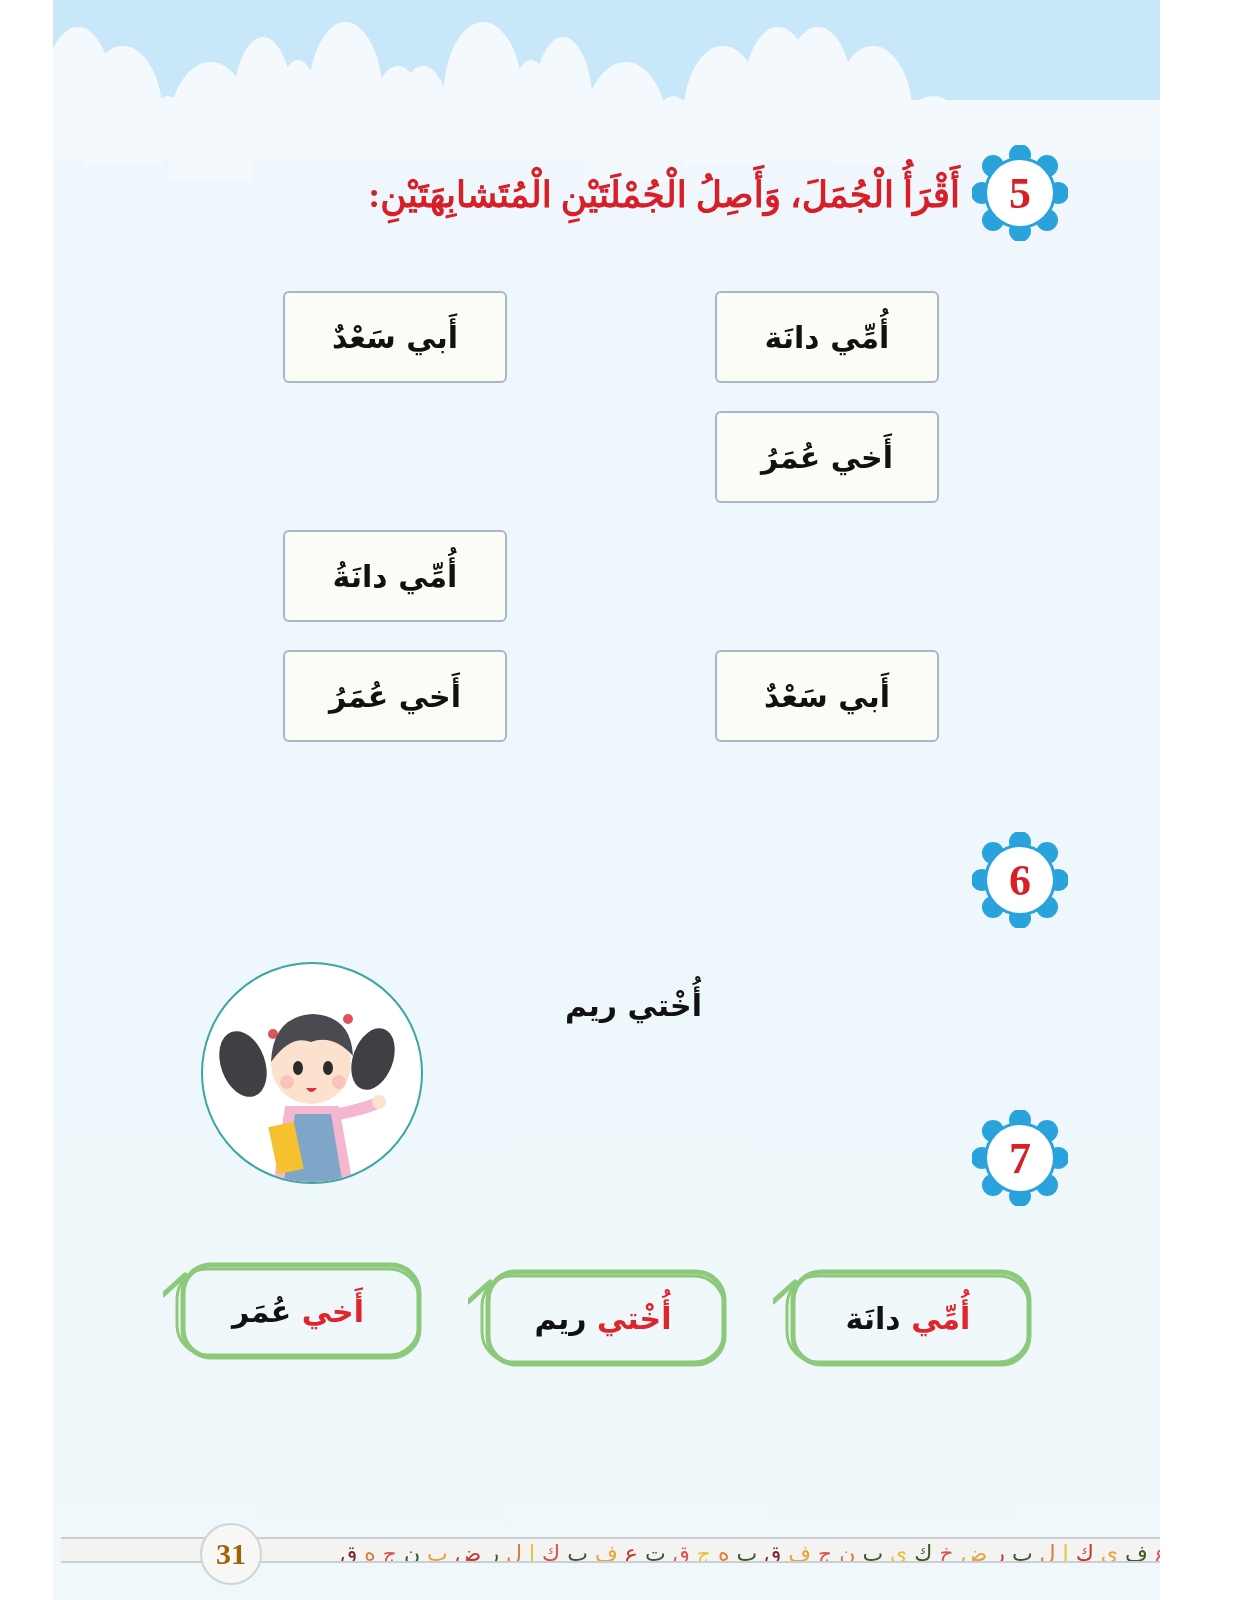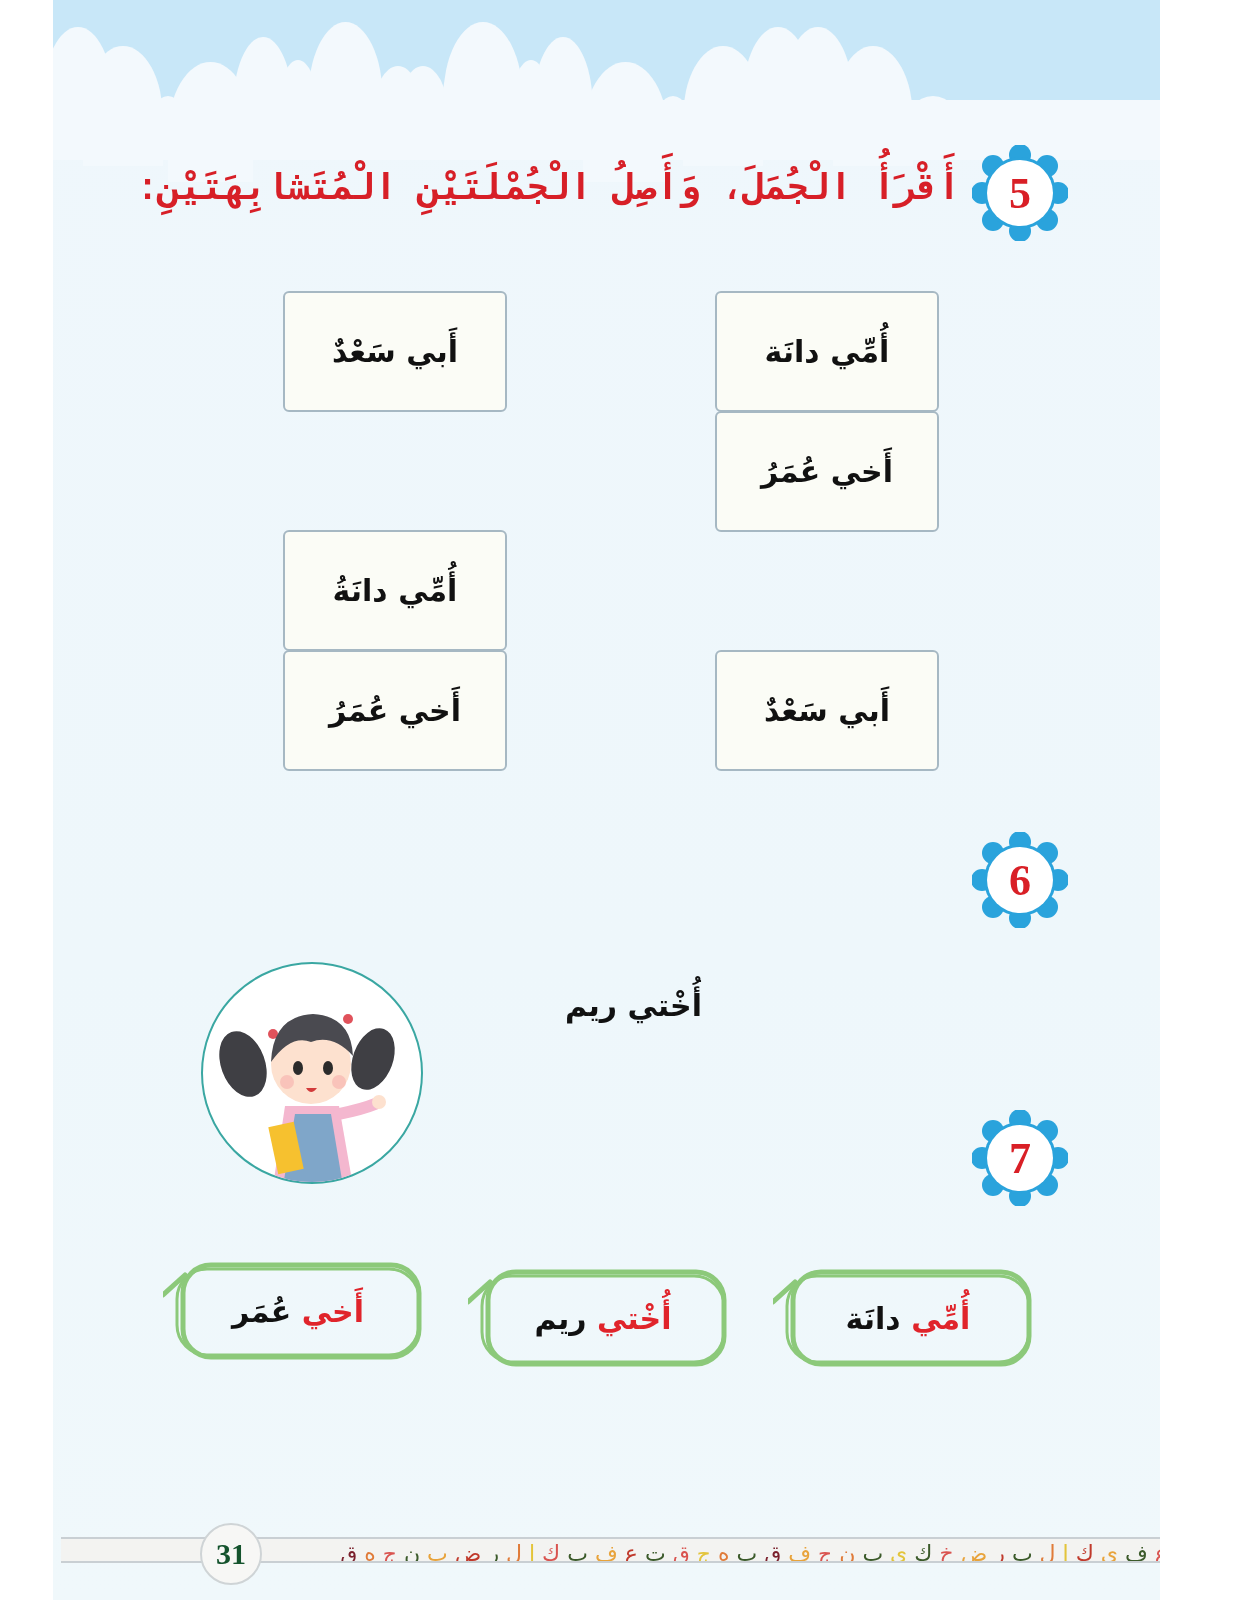--- a/index.html
+++ b/index.html
@@ -10,47 +10,47 @@
   .sky { position: absolute; left: 0; top: 0; width: 100%; height: 140px; background: #c8e7f8; }
   .clouds { position: absolute; left: 0; top: 0; width: 100%; height: 140px; }
   .cloud { position: absolute; background: #f3f9fd; border-radius: 50% 50% 0 0 / 60% 60% 0 0; }
   .cloud-base { position: absolute; left: 0; top: 100px; width: 100%; height: 60px; background: #f3f9fd; }
 
   .badge { position: absolute; width: 96px; height: 96px; }
   .badge svg { position: absolute; left: 0; top: 0; }
   .badge-num { position: absolute; left: 0; top: 0; width: 96px; height: 96px; display: flex; align-items: center;
                justify-content: center; color: #d91f26; font-family: "Liberation Serif", serif; font-size: 44px; font-weight: bold; }
 
-  .instr { position: absolute; direction: rtl; text-align: right; color: #d71f27; font-family: Liberation Mono, monospace;
-           font-weight: bold; font-size: 36px; white-space: nowrap; }
+  .instr { position: absolute; direction: rtl; text-align: right; color: #d71f27; font-family: Liberation Serif, serif;
+           font-weight: bold; font-size: 36px; white-space: nowrap; margin-top: 8px; }
   .instr .ring { display: inline-block; width: 34px; height: 34px; border: 2px solid #b23a5a; border-radius: 50%;
                  vertical-align: middle; margin: 0 12px; }
 
-  .card { position: absolute; width: 224px; height: 121px; background: #fbfcf6; border: 2px solid #a6b8c3;
+  .card { position: absolute; width: 224px; height: 92px; background: #fbfcf6; border: 2px solid #a6b8c3;
           border-radius: 6px; box-sizing: border-box; display: flex; align-items: center; justify-content: center; }
   .card span { direction: rtl; font-family: "DejaVu Sans", sans-serif; font-weight: bold; font-size: 30px; color: #111; }
 
   .sentence { position: absolute; direction: rtl; font-family: "DejaVu Sans", sans-serif; font-weight: bold; font-size: 30px; color: #111; }
 
   .avatar { position: absolute; left: 148px; top: 962px; width: 222px; height: 222px; border-radius: 50%;
             background: #ffffff; border: 2px solid #3aa7a2; box-sizing: border-box; overflow: hidden; }
 
   .frame { position: absolute; width: 270px; height: 112px; }
   .frame svg { position: absolute; left: 0; top: 0; }
   .frame-text { position: absolute; left: 0; top: 0; width: 100%; height: 100%; display: flex; align-items: center; justify-content: center;
                 direction: rtl; font-family: "DejaVu Sans", sans-serif; font-weight: bold; font-size: 30px; color: #111; }
   .frame-text .hl { color: #e0242b; }
 
   .footer { position: absolute; left: 8px; top: 1537px; width: 100%; height: 26px; background: #f3f3f1;
             border-top: 2px solid #c9cfd3; border-bottom: 2px solid #c9cfd3; box-sizing: border-box; overflow: hidden; }
   .footer-letters { position: absolute; left: 0; top: 2px; width: 100%; height: 38px; white-space: nowrap; direction: rtl;
                     font-family: "DejaVu Sans", sans-serif; font-size: 22px; letter-spacing: 6px; }
   .page-num { position: absolute; left: 147px; top: 1523px; width: 62px; height: 62px; border-radius: 50%;
               background: #f7f7f5; border: 2px solid #cfd4d6; box-sizing: border-box; display: flex; align-items: center; justify-content: center;
-              font-family: "Liberation Serif", serif; font-weight: bold; font-size: 30px; color: #14532d; }
+              font-family: "Liberation Serif", serif; font-weight: bold; font-size: 30px; color: #a16207; }
 </style>
 </head>
 <body>
 
 <div class="page">
 
   <div class="sky"></div>
   <div class="clouds">
     <div class="cloud" style="left:-10px;top:27px;width:70px;height:120px;"></div>
     <div class="cloud" style="left:30px;top:46px;width:80px;height:120px;"></div>

